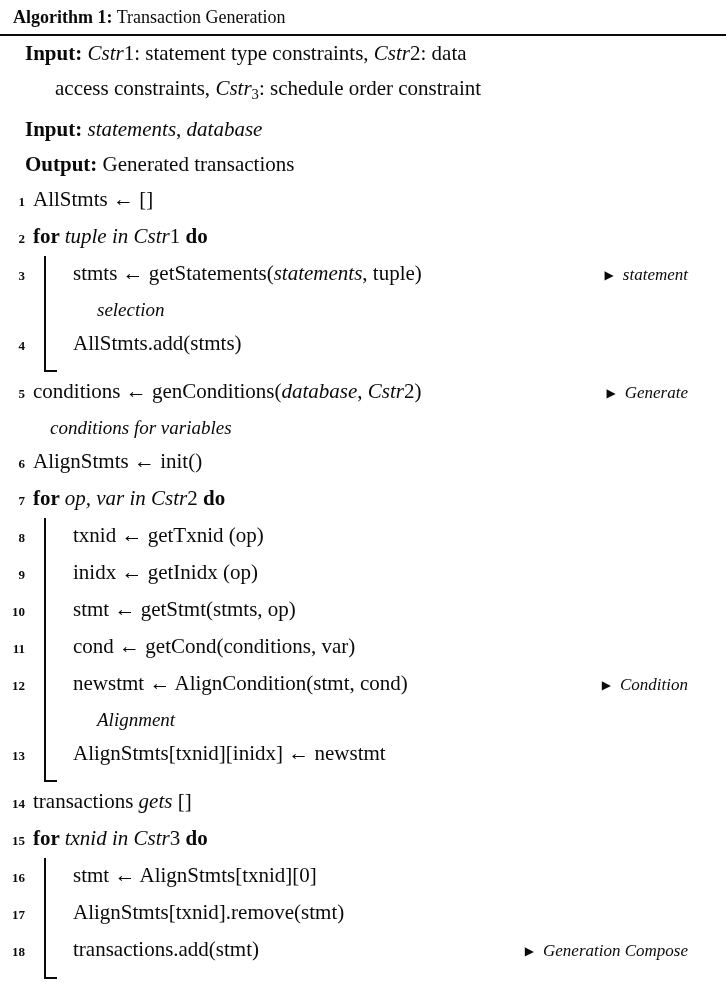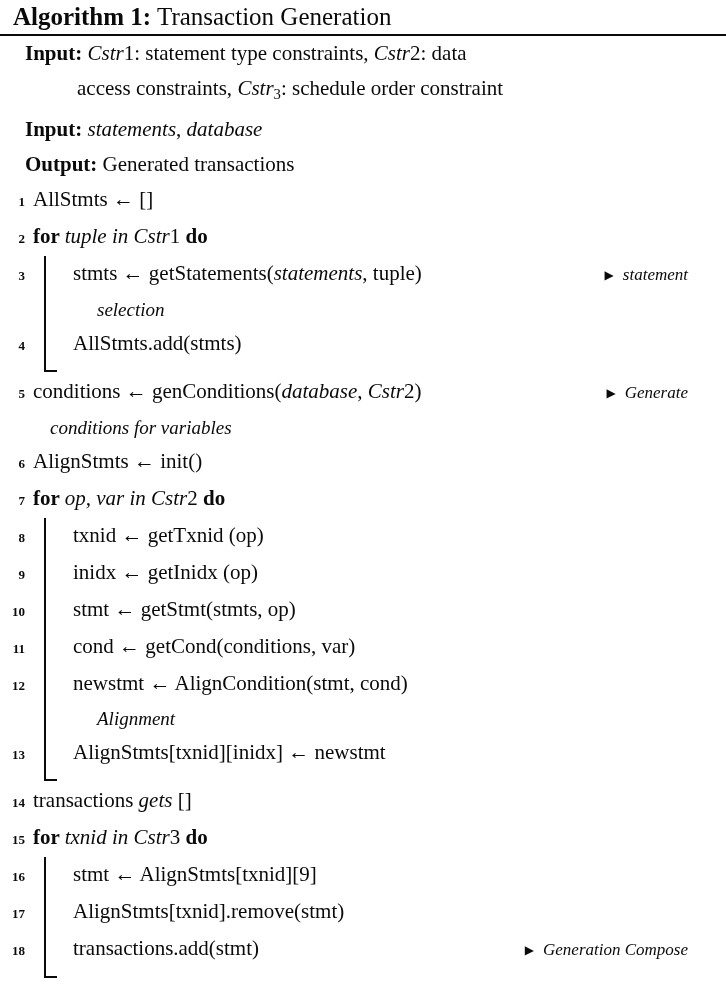--- a/index.html
+++ b/index.html
@@ -1,37 +1,37 @@
 <!DOCTYPE html>
 <html><head>
 <meta charset="utf-8">
 <style>
   html,body { margin:0; padding:0; }
   body {
     width:726px; height:991px; background:#ffffff; overflow:hidden;
     font-family:"Liberation Serif","DejaVu Serif",serif; color:#0a0a0a;
   }
   .algo { width:726px; }
-  .algo-title { font-size:25px; line-height:28px; padding:3px 16px 3px 13px; white-space:pre; }
+  .algo-title { font-size:18px; line-height:28px; padding:3px 16px 3px 13px; white-space:pre; }
   .algo-title .bold { font-weight:bold; }
   .title-rule { height:2px; background:#0a0a0a; }
 
   .row { display:flex; align-items:baseline; line-height:35px; min-height:35px; font-size:21px; }
   .row.controw { line-height:32px; min-height:32px; }
   .num { flex:0 0 25px; text-align:right; font-size:13px; font-weight:600; white-space:pre; }
   .codebody { white-space:pre; }
   .lvl0 { padding-left:8px; }
   .lvl1 { padding-left:48px; }
   .contbody { font-style:italic; font-size:19px; white-space:pre;text-align:center; }
   .cind0 { padding-left:25px; }
   .cind1 { padding-left:72px; }
 
   .hrow { display:flex; line-height:35px; min-height:35px; font-size:21px; }
   .hbody { padding-left:25px; white-space:pre; }
-  .hbody.hang { padding-left:77px; }
+  .hbody.hang { padding-left:55px; }
 
   .comment { margin-left:auto; padding-right:38px; font-style:italic; font-size:17px; white-space:pre; }
   .marker { font-style:normal; font-size:12px; margin-right:9px; font-family:"DejaVu Sans",sans-serif; position:relative; top:-1px; }
 
   .block { position:relative; padding-bottom:9px; margin-bottom:2px; }
   .block .bar { position:absolute; left:44px; top:0; bottom:0; width:1.5px; background:#0a0a0a; }
   .block .bar::after { content:""; position:absolute; left:0; bottom:0; width:13px; height:1.5px; background:#0a0a0a; }
 
   .gap-top { margin-top:7px; }
 
@@ -116,20 +116,21 @@
           <span class="num">10</span>
           <div class="codebody lvl1"><span class="s-n">stmt ← getStmt(stmts, op)</span></div>
         </div>
         <div class="row">
           <span class="num">11</span>
           <div class="codebody lvl1"><span class="s-n">cond ← getCond(conditions, var)</span></div>
         </div>
         <div class="row">
           <span class="num">12</span>
           <div class="codebody lvl1"><span class="s-n">newstmt ← AlignCondition(stmt, cond)</span></div>
+          <div class="comment"><span class="marker">▶</span><span class="s-i">Condition</span></div>
         </div>
         <div class="row controw">
           <span class="num"></span>
           <div class="contbody cind1"><span class="s-i">Alignment</span></div>
         </div>
         <div class="row">
           <span class="num">13</span>
           <div class="codebody lvl1"><span class="s-n">AlignStmts[txnid][inidx] ← newstmt</span></div>
         </div>
       </div>
@@ -138,21 +139,21 @@
         <div class="codebody lvl0"><span class="s-n">transactions </span><span class="s-i">gets</span><span class="s-n"> []</span></div>
       </div>
       <div class="row">
         <span class="num">15</span>
         <div class="codebody lvl0"><span class="s-b">for </span><span class="s-i">txnid in Cstr</span><span class="s-n">3 </span><span class="s-b">do</span></div>
       </div>
       <div class="block">
         <div class="bar"></div>
         <div class="row">
           <span class="num">16</span>
-          <div class="codebody lvl1"><span class="s-n">stmt ← AlignStmts[txnid][9]</span></div>
+          <div class="codebody lvl1"><span class="s-n">stmt ← AlignStmts[txnid][0]</span></div>
         </div>
         <div class="row">
           <span class="num">17</span>
           <div class="codebody lvl1"><span class="s-n">AlignStmts[txnid].remove(stmt)</span></div>
         </div>
         <div class="row">
           <span class="num">18</span>
           <div class="codebody lvl1"><span class="s-n">transactions.add(stmt)</span></div>
           <div class="comment"><span class="marker">▶</span><span class="s-i">Generation Compose</span></div>
         </div>

